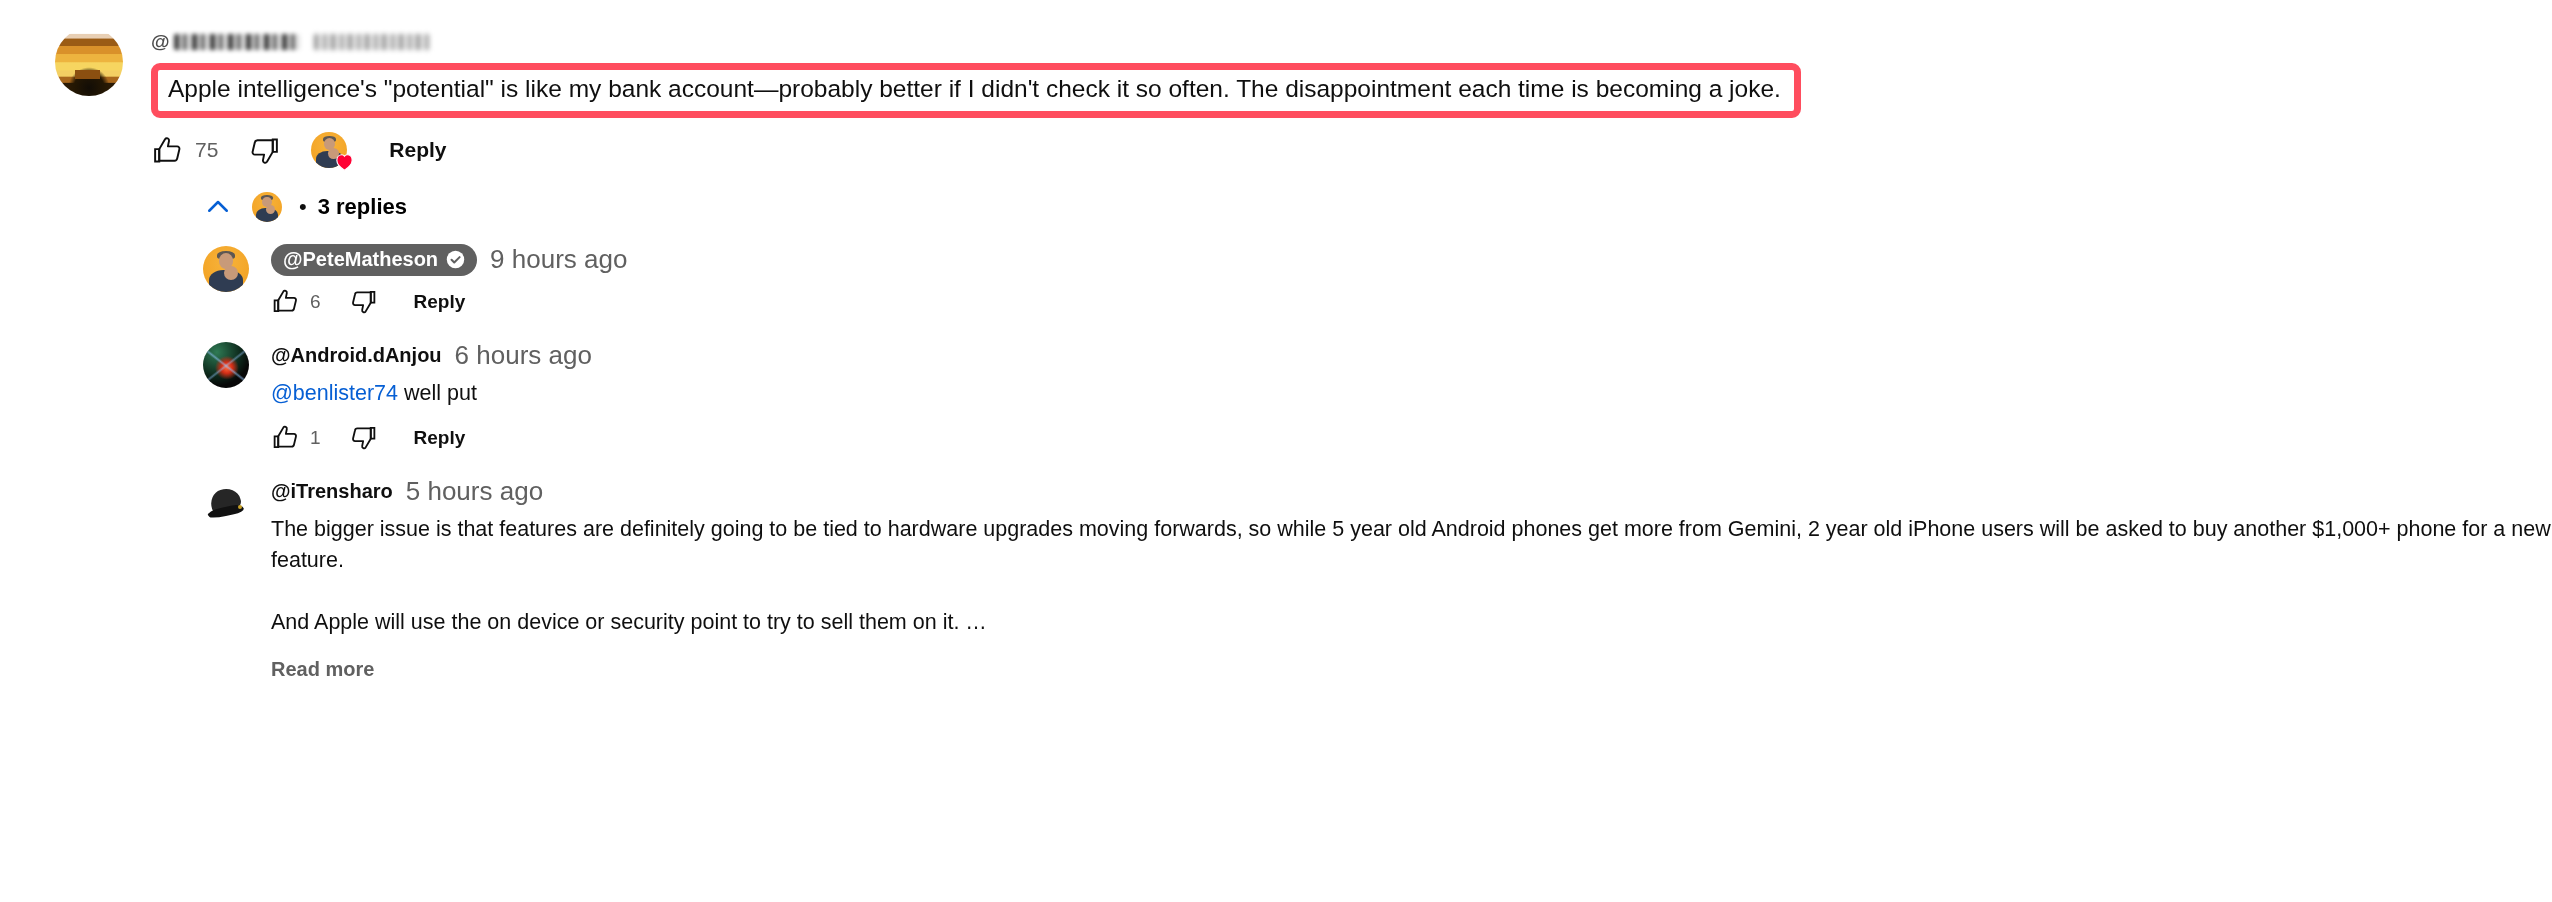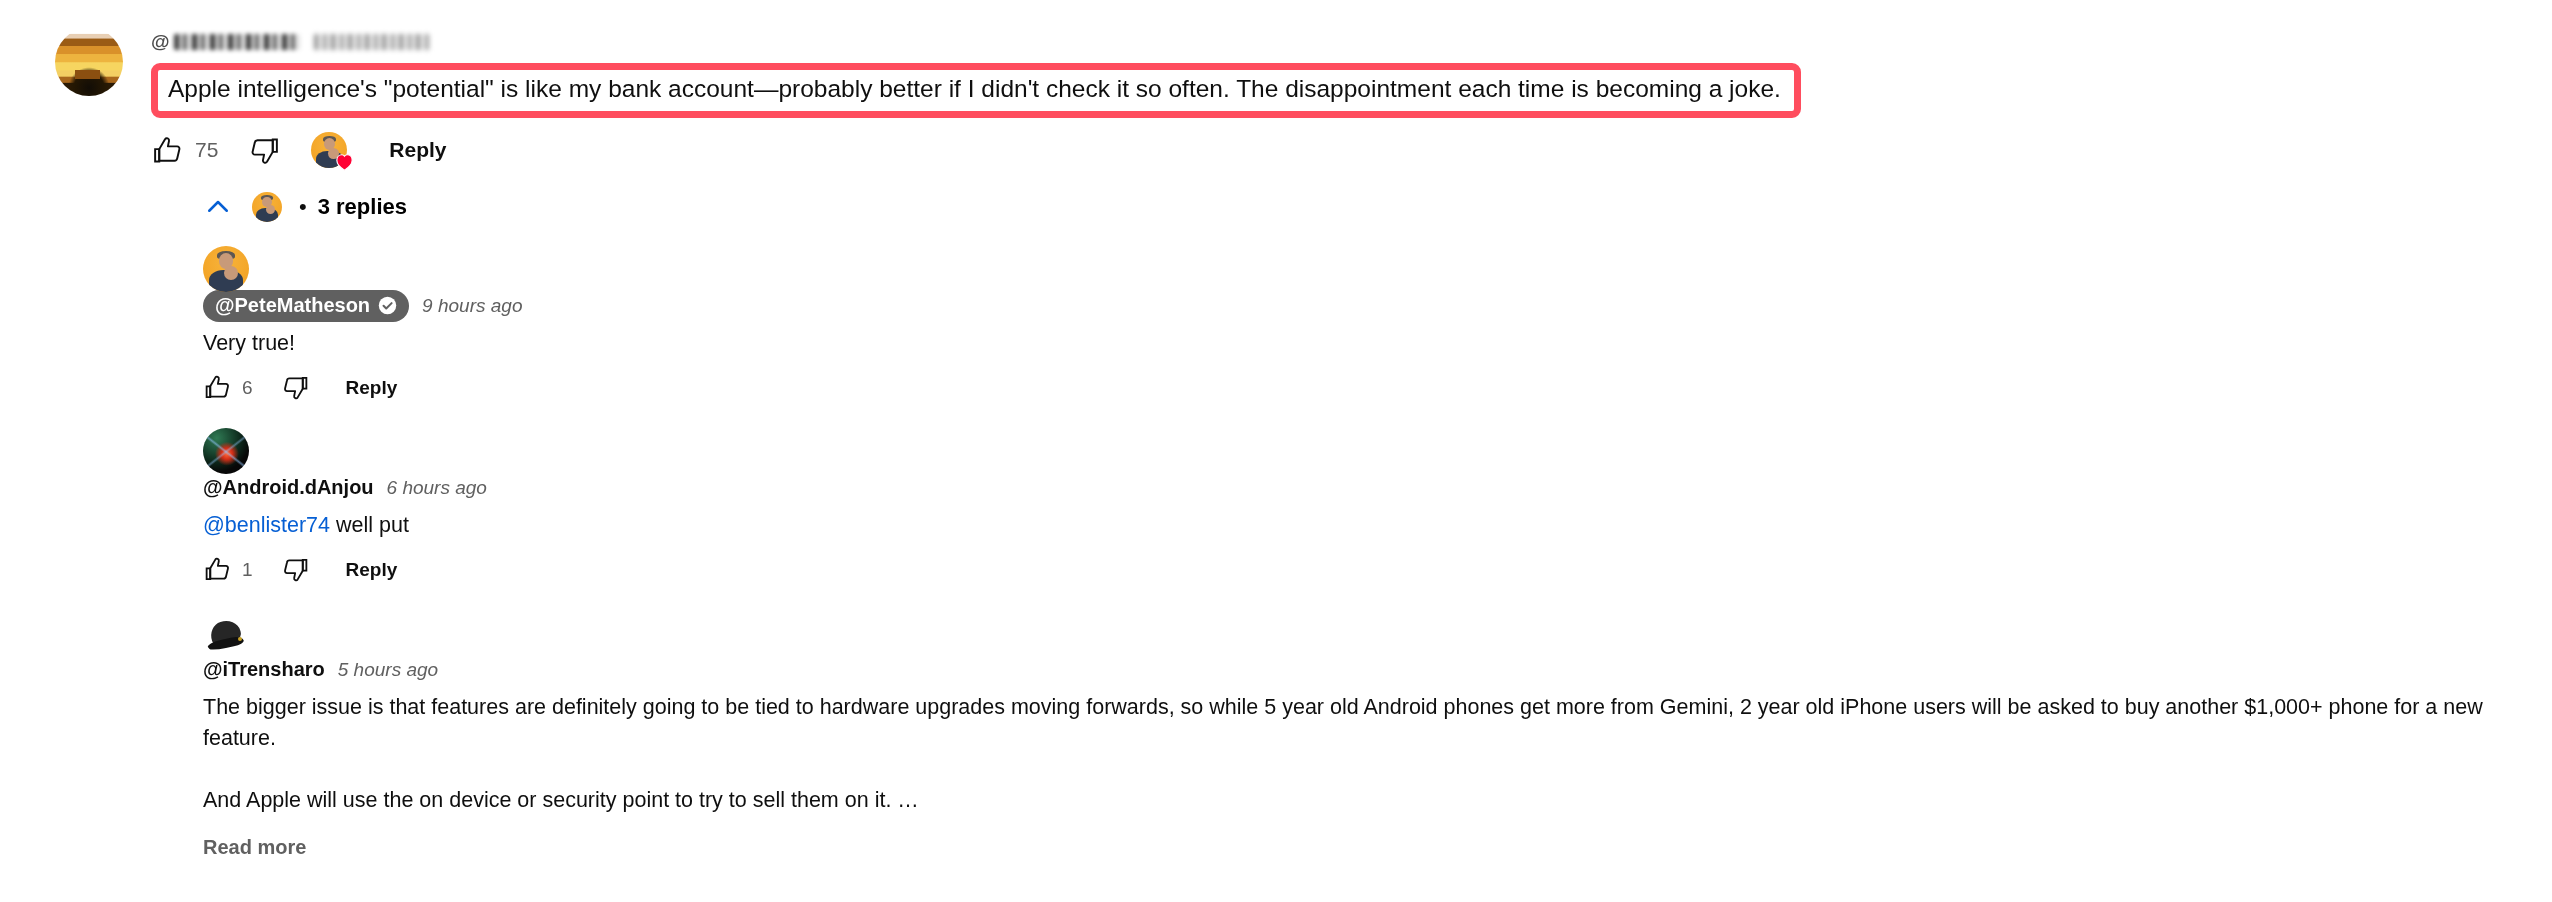--- a/index.html
+++ b/index.html
@@ -287,21 +287,20 @@
     cursor: pointer;
   }
 
   
   .reply-list { margin-top: 24px; }
   .reply-row {
     display: flex;
     align-items: flex-start;
     padding-left: 110px;
     margin-bottom: 6px;
-    flex-direction: column;
   }
   .reply-row .avatar-wrap { margin-right: 22px; }
   .avatar-reply { width: 46px; height: 46px; }
 
   .reply-meta {
     display: flex;
     align-items: center;
     height: 27px;
   }
   .owner-chip {
@@ -321,24 +320,23 @@
     height: 19px;
     display: block;
   }
   .author-name {
     font-size: 20px;
     font-weight: bold;
     color: #0f0f0f;
     cursor: pointer;
   }
   .timestamp {
-    font-size: 19px;
+    font-size: 26px;
     color: #606060;
     margin-left: 13px;
-    font-style: italic;
   }
   .reply-text {
     font-size: 21.5px;
     line-height: 31px;
     color: #0f0f0f;
     margin-top: 9px;
     max-width: 2300px;
   }
   .reply-text.wide { max-width: 2395px; }
   .mention {
@@ -443,21 +441,20 @@
             <div class="reply-meta">
               <span class="owner-chip">
                 <span>@PeteMatheson</span>
                 <svg class="verified" viewBox="0 0 24 24">
                   <circle cx="12" cy="12" r="11" fill="#ffffff"></circle>
                   <path d="M7 12.3l3.4 3.4L17.2 9" fill="none" stroke="#606060" stroke-width="2.6" stroke-linecap="round" stroke-linejoin="round"></path>
                 </svg>
               </span>
               <span class="timestamp">9 hours ago</span>
             </div>
-            <div class="reply-text">Very true!</div>
             <div class="actions">
               <div class="action-btn">
                 <svg class="icon-thumb-sm" viewBox="0 0 24 24">
                   <path d="M3 11h3v9H3z" fill="none" stroke="#0f0f0f" stroke-width="1.5"></path>
                   <path d="M6 11l4.2-7.2a1.6 1.6 0 0 1 2.9 1.2L12.3 9H19a1.7 1.7 0 0 1 1.65 2.1l-1.6 6.7A2 2 0 0 1 17.1 19.5H6z" fill="none" stroke="#0f0f0f" stroke-width="1.5" stroke-linejoin="round"></path>
                 </svg>
                 <span class="count-sm">6</span>
               </div>
               <div class="action-btn" style="margin-left:28px;">
                 <svg class="icon-thumb-sm" viewBox="0 0 24 24">

